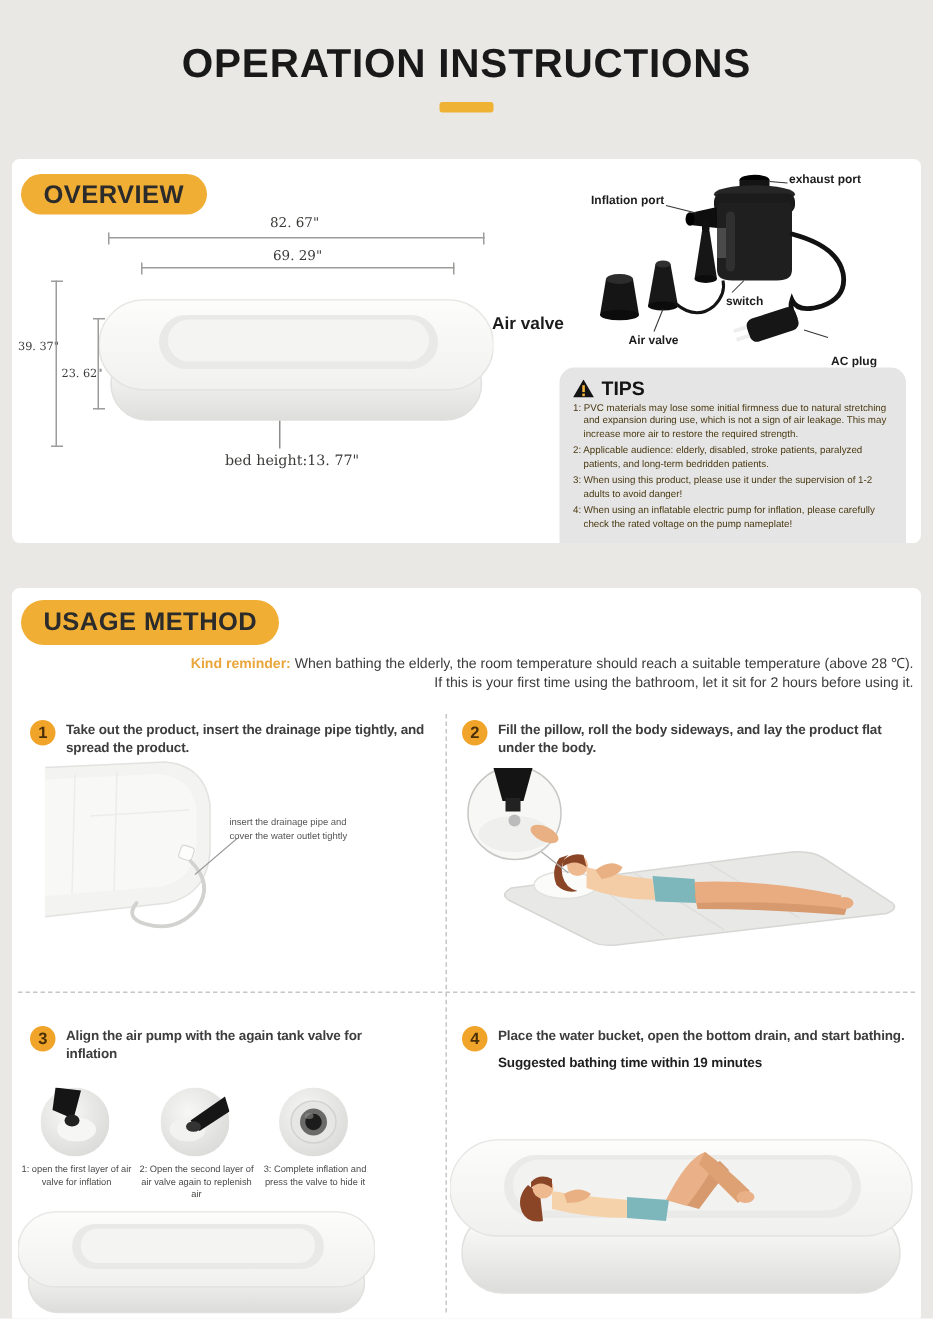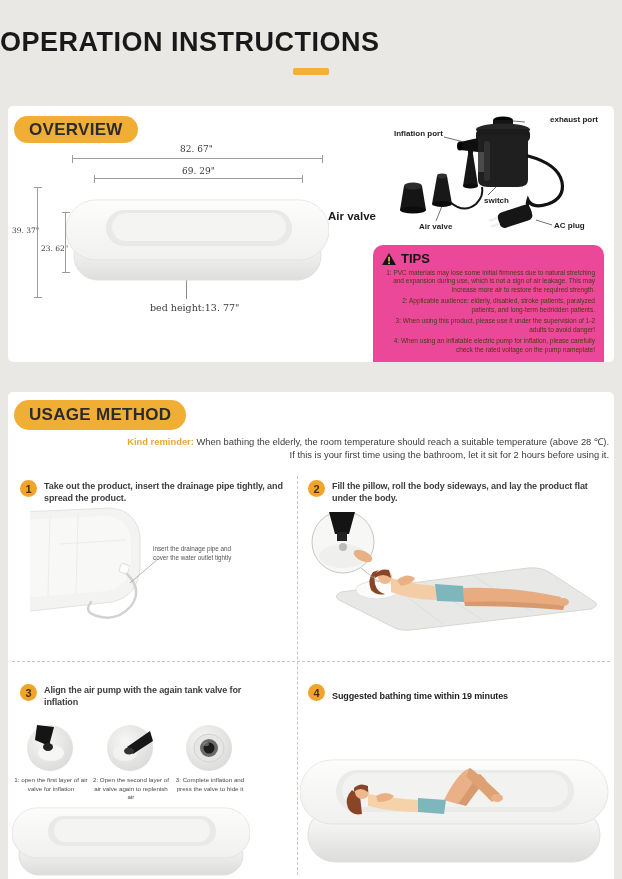--- a/index.html
+++ b/index.html
@@ -1,19 +1,19 @@
 <!DOCTYPE html>
 <html><head>
 <meta charset="utf-8">
 <style>
   * { margin:0; padding:0; box-sizing:border-box; }
   html,body { width:622px; height:879px; }
   body { background:#e9e8e5; font-family:"Liberation Sans",sans-serif; position:relative; overflow:hidden; }
 
-  .page-title { position:absolute; top:27px; left:0; width:622px; text-align:left;
+  .page-title { position:absolute; top:27px; left:0; width:622px; text-align:center;
     font-size:27px; font-weight:bold; color:#191919; letter-spacing:.5px; }
   .title-dash { position:absolute; top:68px; left:293px; width:36px; height:7px;
     background:#f0b232; border-radius:2px; }
 
   .card { position:absolute; background:#fff; border-radius:5px; overflow:hidden; }
   #overview-card { left:8px; top:106px; width:606px; height:256px; }
   #usage-card    { left:8px; top:372px; width:606px; height:490px;margin-top:20px; }
 
   .badge { position:absolute; background:#f0ae35; border-radius:16px; height:27px;
     display:flex; align-items:center; justify-content:center; padding:0 15px;
@@ -32,21 +32,21 @@
   .airvalve-label { position:absolute; left:320px; top:104px; font-size:11.5px; font-weight:600; color:#1c1c1c; }
   .airvalve-pointer { position:absolute; left:316px; top:117px; width:1px; height:28px; background:#8c8c8a; transform:rotate(16deg); }
 
   
   .pump-area { position:absolute; left:384px; top:2px; width:214px; height:128px; }
   .pump-area svg { position:absolute; left:0; top:0; }
   .pump-label { position:absolute; font-size:8px; font-weight:bold; color:#1c1c1c; white-space:nowrap; }
 
   
   .tips-box { position:absolute; left:365px; top:139px; width:231px; height:139px;
-    background:#ec4899; border-radius:10px; padding:6px 9px 4px 9px;text-align:right; }
+    background:#e5e5e5; border-radius:10px; padding:6px 9px 4px 9px; }
   .tips-header { display:flex; align-items:center; gap:5px; margin-bottom:3px;
     font-size:13px; font-weight:bold; color:#141414; }
   .tip-item { font-size:6.5px; line-height:1.27; color:#4a3a12; margin-bottom:3.5px;
     text-indent:-7px; padding-left:7px; }
 
   
   .reminder { position:absolute; left:9px; top:44px; width:592px; font-size:9.4px; line-height:12.7px; color:#3c3c3c;text-align:right; }
   .reminder-label { color:#eaa63c; font-weight:bold; }
   .divider-v { position:absolute; left:289px; top:84px; height:399px; border-left:1px dashed #c6c6c4; }
   .divider-h { position:absolute; left:4px; top:269px; width:598px; border-top:1px dashed #c6c6c4; }
@@ -127,24 +127,24 @@
       <polygon points="76,46 81,46 86,78 71,78" fill="#161616"></polygon>
       <rect x="76" y="38" width="5" height="9" rx="2" fill="#101010"></rect>
       <ellipse cx="78.5" cy="78" rx="7.5" ry="2.6" fill="#0c0c0c"></ellipse>
       <line x1="52" y1="29" x2="72" y2="34" stroke="#333" stroke-width="0.7"></line>
       <line x1="133" y1="14" x2="121" y2="13" stroke="#333" stroke-width="0.7"></line>
       <line x1="96" y1="87" x2="104" y2="79" stroke="#333" stroke-width="0.7"></line>
       <line x1="44" y1="113" x2="50" y2="98" stroke="#333" stroke-width="0.7"></line>
       <line x1="144" y1="112" x2="160" y2="117" stroke="#333" stroke-width="0.7"></line>
     </svg>
     <span class="pump-label" style="left:2px; top:21px; width:50px; text-align:left;">Inflation port</span>
-    <span class="pump-label" style="left:134px; top:7px;margin-left:24px;">exhaust port</span>
+    <span class="pump-label" style="left:134px; top:7px;">exhaust port</span>
     <span class="pump-label" style="left:92px; top:88px;">switch</span>
     <span class="pump-label" style="left:27px; top:114px;">Air valve</span>
-    <span class="pump-label" style="left:162px; top:113px;text-align:right;">AC plug</span>
+    <span class="pump-label" style="left:162px; top:128px;text-align:right;">AC plug</span>
   </div>
 
   <div class="tips-box">
     <div class="tips-header">
       <svg width="14" height="12" viewBox="0 0 14 12">
         <polygon points="7,0 14,12 0,12" fill="#141414"></polygon>
         <rect x="6.2" y="3.8" width="1.7" height="4.6" fill="#f6b73c"></rect>
         <rect x="6.2" y="9.4" width="1.7" height="1.7" fill="#f6b73c"></rect>
       </svg>
       <span>TIPS</span>
@@ -251,20 +251,21 @@
       </defs>
     <rect x="7" y="37" width="224" height="40" rx="20" fill="url(#tg2)" stroke="#e0e0de"></rect>
     <rect x="0" y="10" width="238" height="50" rx="25" fill="#fbfbfa" stroke="#e4e4e2"></rect>
     <rect x="0" y="10" width="238" height="50" rx="25" fill="url(#tg2)" opacity="0.35"></rect>
     <rect x="36" y="18" width="168" height="30" rx="15" fill="#e9e9e7"></rect>
     <rect x="42" y="21" width="156" height="23" rx="11" fill="#f4f4f2"></rect>
   </svg>
 
   <div class="step-num" style="left:300px; top:292px;">4</div>
   <div class="step-text" style="left:324px; top:292px; width:278px;">
+    <div>Place the water bucket, open the bottom drain, and start bathing.</div>
     <div class="step-note">Suggested bathing time within 19 minutes</div>
   </div>
   <svg class="art" style="left:292px; top:340px;" width="310" height="145" viewBox="0 0 310 145">
     <defs>
         <linearGradient id="tg3" x1="0" y1="0" x2="0" y2="1">
       <stop offset="0" stop-color="#ffffff"></stop>
           <stop offset="1" stop-color="#dcdcda"></stop>
         </linearGradient>
       </defs>
     <rect x="8" y="76" width="292" height="54" rx="27" fill="url(#tg3)" stroke="#e0e0de"></rect>

